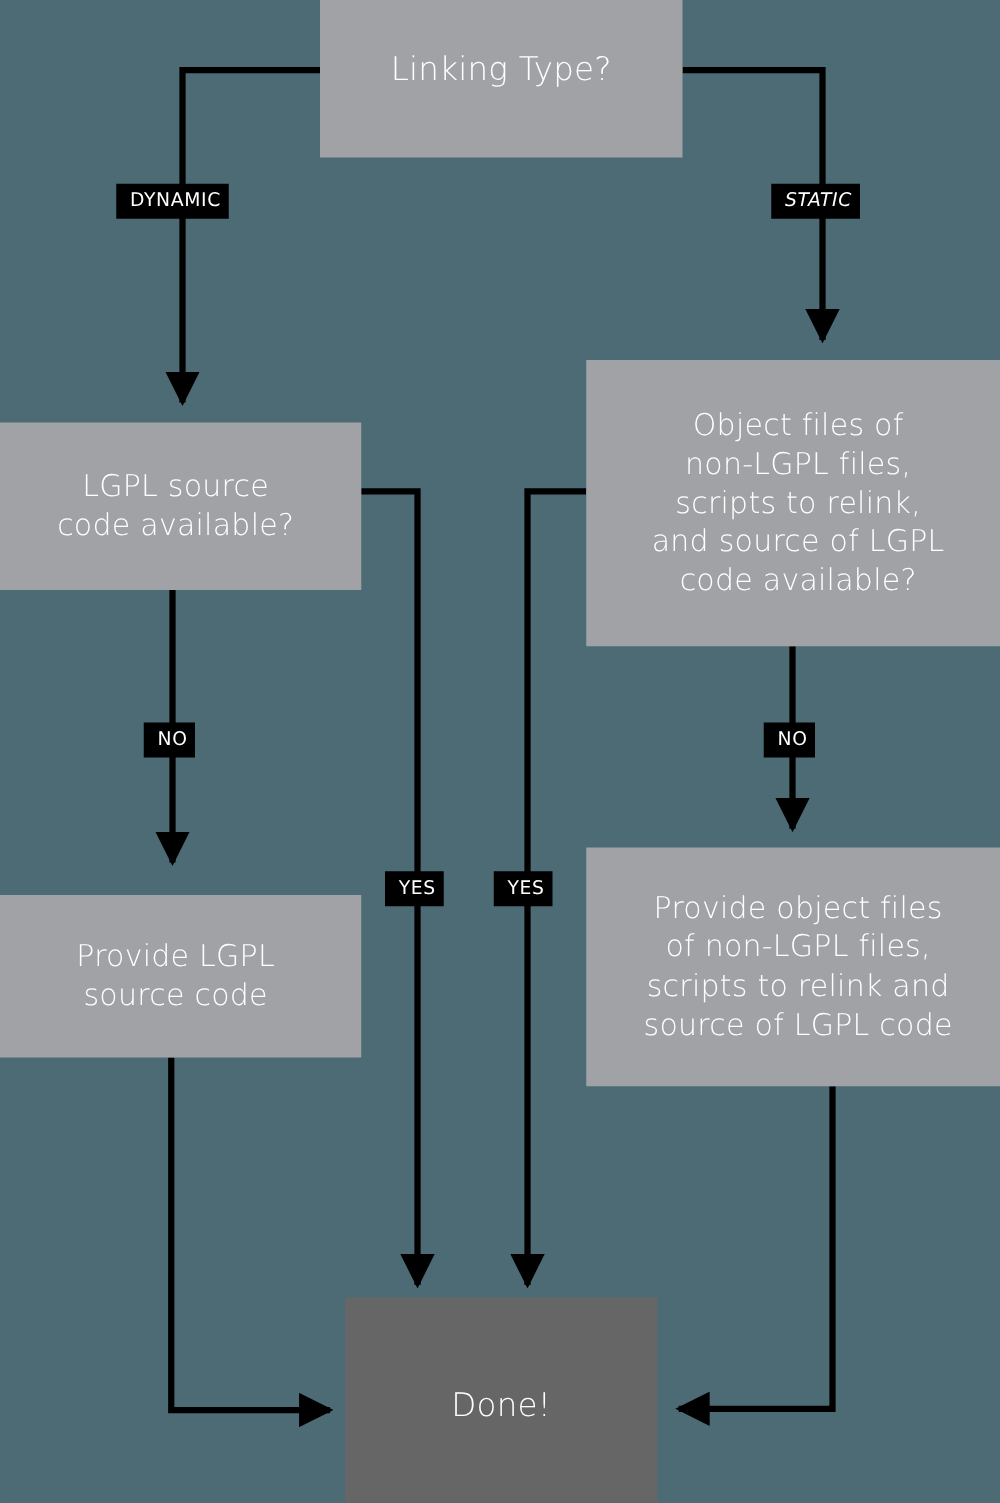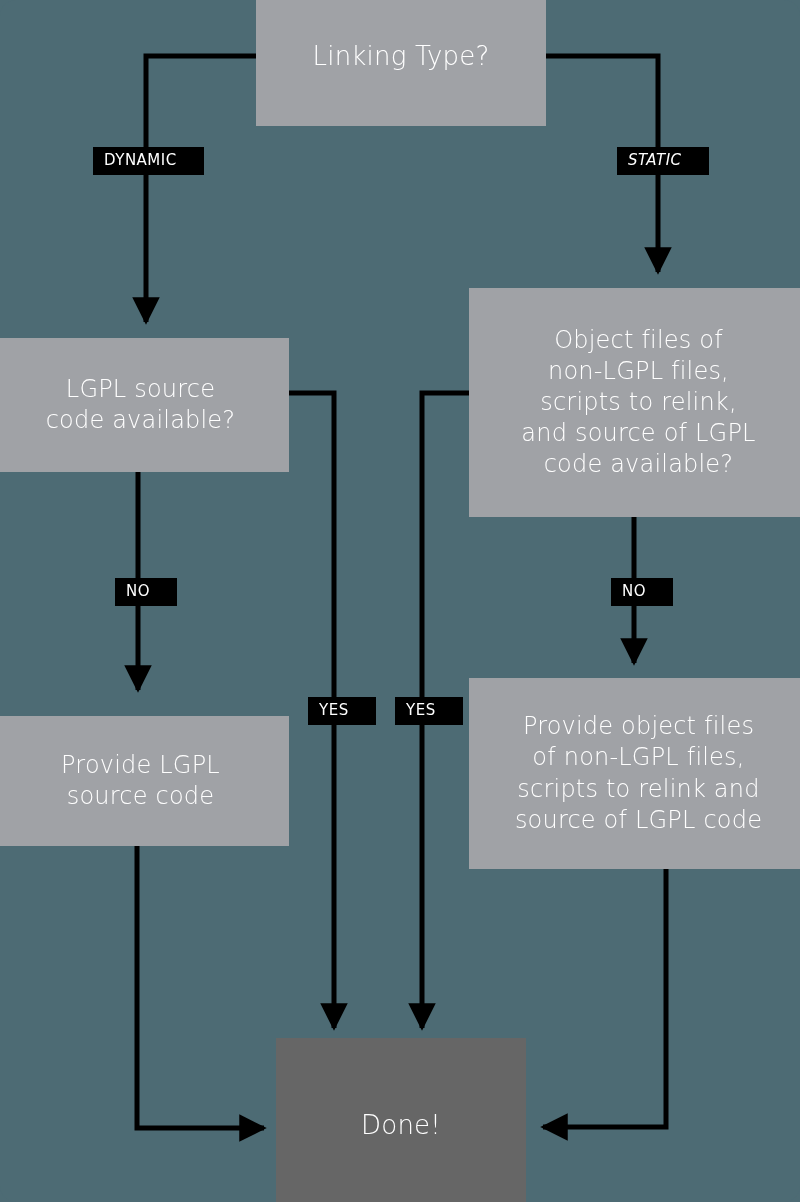--- a/index.html
+++ b/index.html
@@ -43,21 +43,21 @@
   .node-terminal {
     background: #666666;
   }
   .edge-label {
     position: absolute;
     background: #000000;
     color: #ffffff;
     font-size: 15px;
     font-weight: 400;
     letter-spacing: 0.5px;
-    padding: 6px 27px 7px 11px;
+    padding: 6px 6px 7px 11px;
     box-sizing: border-box;
     white-space: nowrap;
     line-height: 1;
     z-index: 5;
   }
 </style>
 </head>
 <body>
 
 <div id="canvas">

